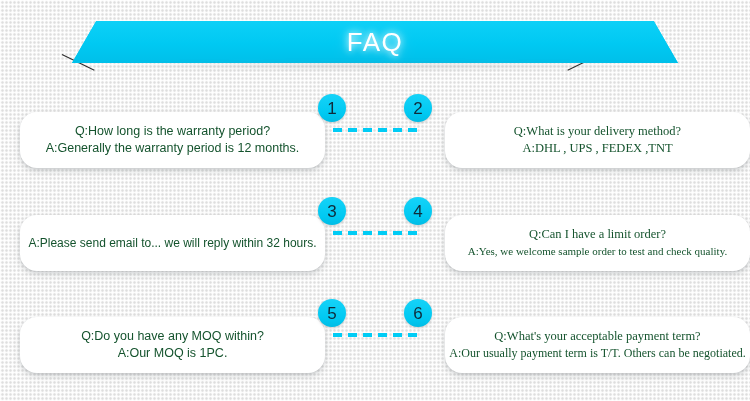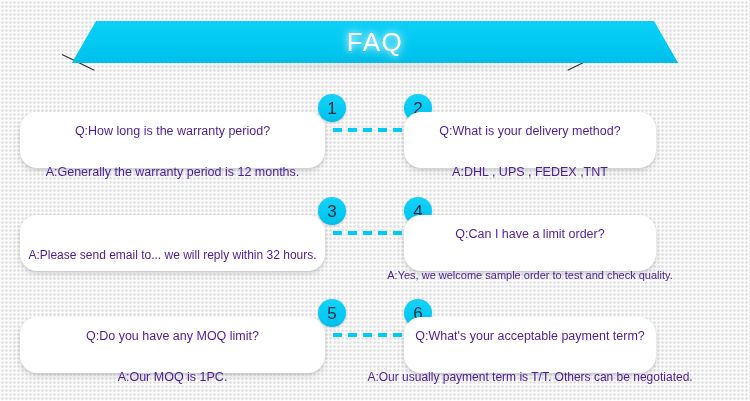--- a/index.html
+++ b/index.html
@@ -106,29 +106,28 @@
     border-radius: 17px;
     box-shadow: 0 3px 6px rgba(130,135,140,0.30), 0 1px 2px rgba(130,135,140,0.22);
     display: flex;
     flex-direction: column;
     align-items: center;
     justify-content: center;
     box-sizing: border-box;
     padding: 0 10px;
   }
   .qa-card.left  { left: 20px;  width: 305px; }
-  .qa-card.right { left: 404px; width: 252px; }
+  .qa-card.right { left: 445px; width: 305px; font-family: Liberation Serif, serif; }
 
   .qa-line {
-    color: #4c1d95;
+    color: #14532d;
     font-size: 12.5px;
     line-height: 17px;
     white-space: nowrap;
     text-align: right;
-    margin-top: 24px;
   }
 
   
   .connector {
     position: absolute;
     left: 333px;
     top: 18px;
     width: 84px;
     height: 4px;
     background-image: repeating-linear-gradient(
@@ -197,21 +196,21 @@
     <div class="badge odd">3</div>
     <div class="badge even">4</div>
     <div class="qa-card right">
       <div class="qa-line">Q:Can I have a limit order?</div>
       <div class="qa-line" style="font-size: 11px;">A:Yes, we welcome sample order to test and check quality.</div>
     </div>
   </div>
 
   <div class="faq-row r3">
     <div class="qa-card left">
-      <div class="qa-line">Q:Do you have any MOQ limit?</div>
+      <div class="qa-line">Q:Do you have any MOQ within?</div>
       <div class="qa-line">A:Our MOQ is 1PC.</div>
     </div>
     <div class="connector"></div>
     <div class="badge odd">5</div>
     <div class="badge even">6</div>
     <div class="qa-card right">
       <div class="qa-line">Q:What's your acceptable payment term?</div>
       <div class="qa-line" style="font-size: 12px;">A:Our usually payment term is T/T. Others can be negotiated.</div>
     </div>
   </div>

